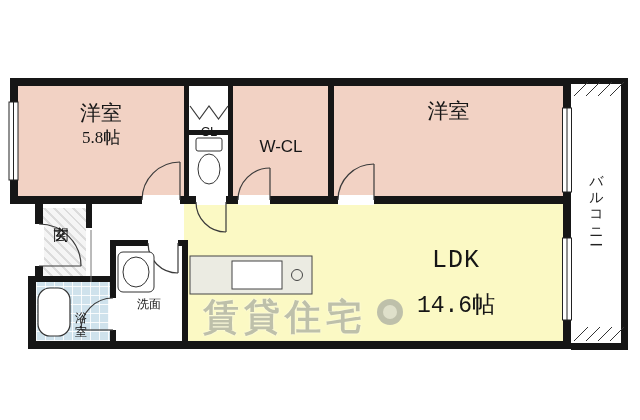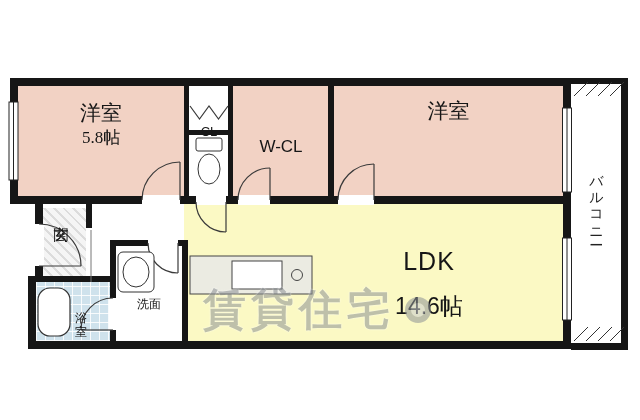--- a/index.html
+++ b/index.html
@@ -34,22 +34,22 @@
   .lbl-small{font-size:12px;font-family:Liberation Serif, serif;}
   .lbl-vert{writing-mode:vertical-rl;text-orientation:upright;}
   .lbl-genkan{font-size:15px;letter-spacing:2px;}
   .lbl-balcony{font-size:14px;letter-spacing:2px;color:#222;}
   
   .watermark{
     position:absolute;left:203px;top:281px;display:flex;align-items:center;gap:10px;
     pointer-events:none;opacity:.55;z-index:30;
   }
   .watermark .wm-text{
-    font-size:43px;font-weight:700;letter-spacing:5px;color:#8d9296;
-    text-shadow:0 0 2px #ffffff,0 0 1px #ffffff;white-space:nowrap;
+    font-size:36px;font-weight:700;letter-spacing:5px;color:#8d9296;
+    text-shadow:0 0 2px #ffffff,0 0 1px #ffffff;white-space:nowrap;margin-top:12px;
   }
   .watermark .wm-logo{
     width:26px;height:26px;border-radius:50%;background:#8d9296;position:relative;flex:0 0 auto;
   }
   .watermark .wm-logo::after{
     content:"";position:absolute;left:6px;top:6px;width:14px;height:14px;border-radius:50%;background:#c9cccf;
   }
 </style>
 </head>
 <body>
@@ -159,21 +159,21 @@
   </div>
 
   <div class="lbl lbl-wcl" style="left:232px;top:137px;width:98px;">
     <span>W-CL</span>
   </div>
 
   <div class="lbl lbl-room" style="left:334px;top:98px;width:229px;">
     <span class="name">洋室</span>
   </div>
 
-  <div class="lbl lbl-ldk" style="left:329px;top:246px;width:200px;">
+  <div class="lbl lbl-ldk" style="left:356px;top:246px;width:200px;font-family:Liberation Mono, monospace;">
     <span class="name">LDK</span>
     <span class="size">14.6帖</span>
   </div>
 
   <div class="lbl lbl-vert lbl-genkan" style="left:52px;top:214px;">
     <span>玄関</span>
   </div>
 
   <div class="lbl lbl-small" style="left:70px;top:311px;width:22px;">
     <span>浴室</span>

